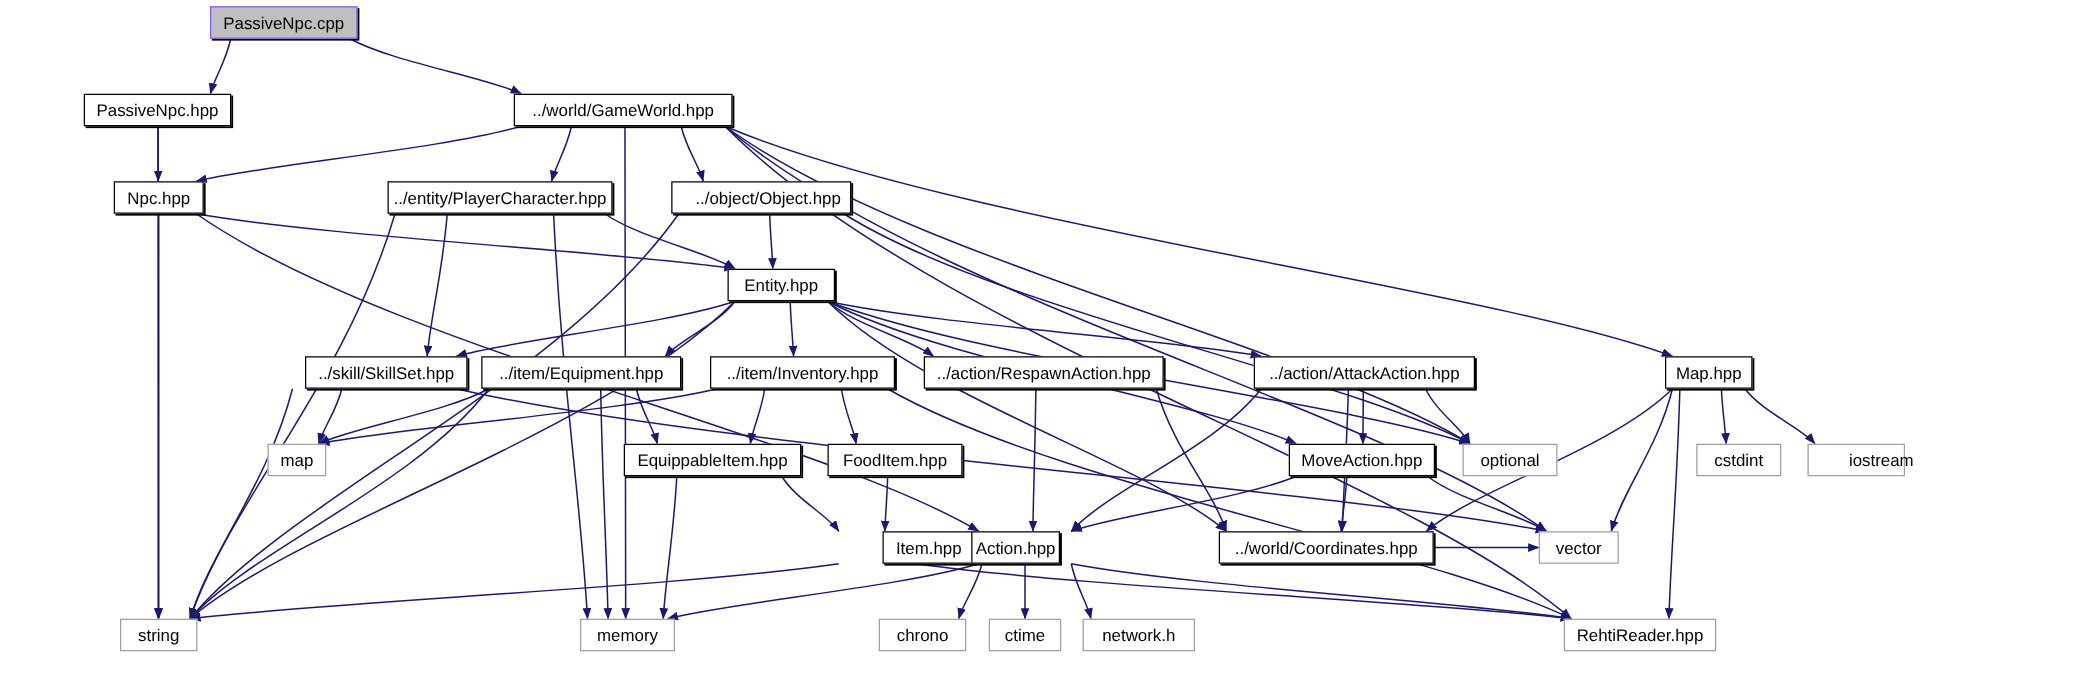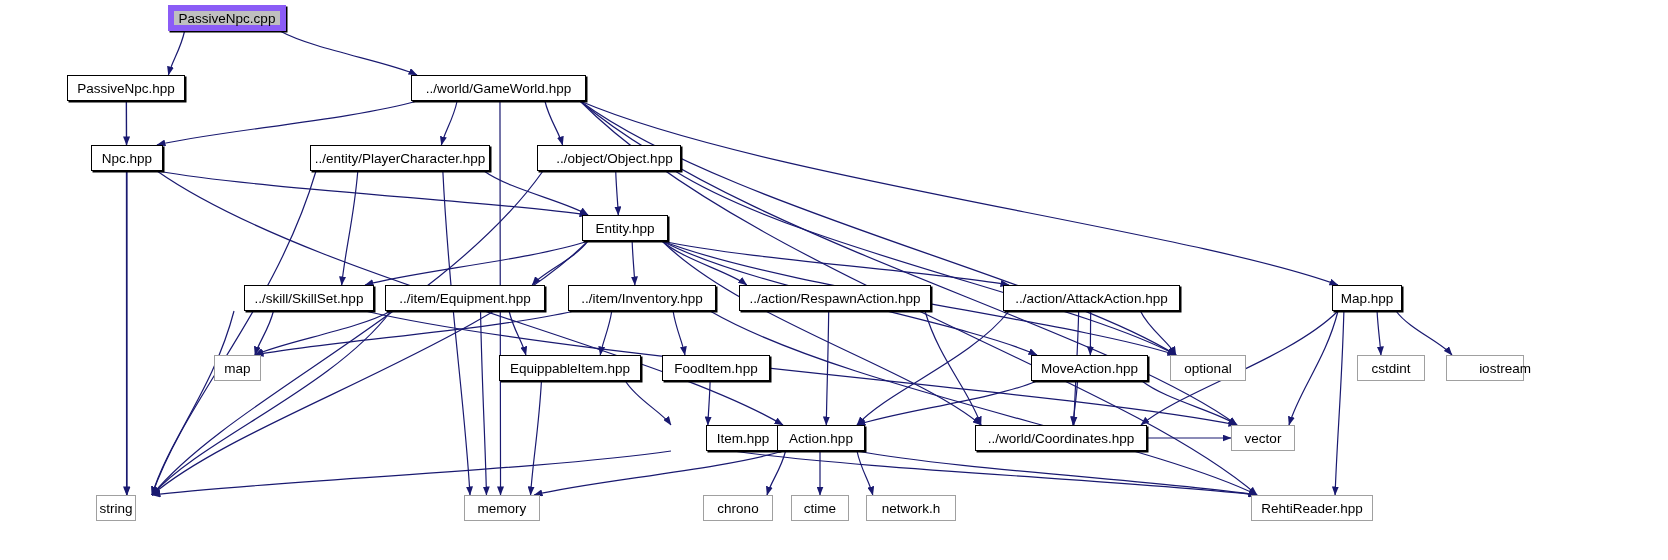--- a/index.html
+++ b/index.html
@@ -4,21 +4,21 @@
 <style>
   html,body{margin:0;padding:0;background:#ffffff;}
   #canvas{position:relative;width:1668px;height:560px;background:#ffffff;
           font-family:"Liberation Sans","DejaVu Sans",sans-serif;overflow:hidden;}
   svg.edges{position:absolute;left:0;top:0;width:1668px;height:560px;}
   .node{position:absolute;box-sizing:border-box;display:flex;align-items:center;
         justify-content:center;white-space:nowrap;height:26px;
         font-size:13.5px;color:#000000;background:#ffffff;}
   .node.solid{border:1px solid #000000;box-shadow:1.5px 1.5px 0 0 #000000;}
   .node.lib{border:1px solid #a0a0a0;}
-  .node.root{border:6px solid #8b5cf6;background:#bfbfbf;box-shadow:1.5px 1.5px 0 0 #000000;}
+  .node.root{border:1px solid #8b5cf6;background:#bfbfbf;box-shadow:1.5px 1.5px 0 0 #000000;}
 </style>
 </head>
 <body>
 
 <div id="canvas">
   <svg class="edges" viewBox="0 0 1668 560" xmlns="http://www.w3.org/2000/svg">
     <defs>
       <marker id="arrow" markerWidth="9" markerHeight="7" refX="8.5" refY="3.5" orient="auto" markerUnits="userSpaceOnUse">
         <path d="M0,0 L9,3.5 L0,7 z" fill="#191970"></path>
       </marker>
@@ -108,23 +108,23 @@
       <div class="node solid" style="left: 1003px; top: 285px; width: 177px;">../action/AttackAction.hpp</div>
       <div class="node solid" style="left: 1332px; top: 285px; width: 70px;">Map.hpp</div>
       <div class="node lib" style="left: 214px; top: 355px; width: 47px;">map</div>
       <div class="node solid" style="left: 499px; top: 355px; width: 142px;">EquippableItem.hpp</div>
       <div class="node solid" style="left: 662px; top: 355px; width: 108px;">FoodItem.hpp</div>
       <div class="node solid" style="left: 1031px; top: 355px; width: 117px;">MoveAction.hpp</div>
       <div class="node lib" style="left: 1170px; top: 355px; width: 76px;">optional</div>
       <div class="node lib" style="left: 1357px; top: 355px; width: 68px;">cstdint</div>
       <div class="node lib" style="left: 1446px; top: 355px; width: 78px; padding-left: 40px;">iostream</div>
       <div class="node solid" style="left: 665px; top: 425px; width: 74px; margin-left: 41px;">Item.hpp</div>
-      <div class="node solid" style="left: 777px; top: 425px; width: 88px;">Action.hpp</div>
+      <div class="node solid" style="left: 777px; top: 425px; width: 71px;">Action.hpp</div>
       <div class="node solid" style="left: 975px; top: 425px; width: 172px;">../world/Coordinates.hpp</div>
       <div class="node lib" style="left: 1231px; top: 425px; width: 64px;">vector</div>
-      <div class="node lib" style="left: 96px; top: 495px; width: 40px;">string</div>
+      <div class="node lib" style="left: 96px; top: 495px; width: 62px;">string</div>
       <div class="node lib" style="left: 464px; top: 495px; width: 76px;">memory</div>
       <div class="node lib" style="left: 703px; top: 495px; width: 70px;">chrono</div>
       <div class="node lib" style="left: 791px; top: 495px; width: 58px;">ctime</div>
       <div class="node lib" style="left: 866px; top: 495px; width: 90px;">network.h</div>
       <div class="node lib" style="left: 1251px; top: 495px; width: 122px;">RehtiReader.hpp</div>
     </div>
 </div>
 
 </body></html>

